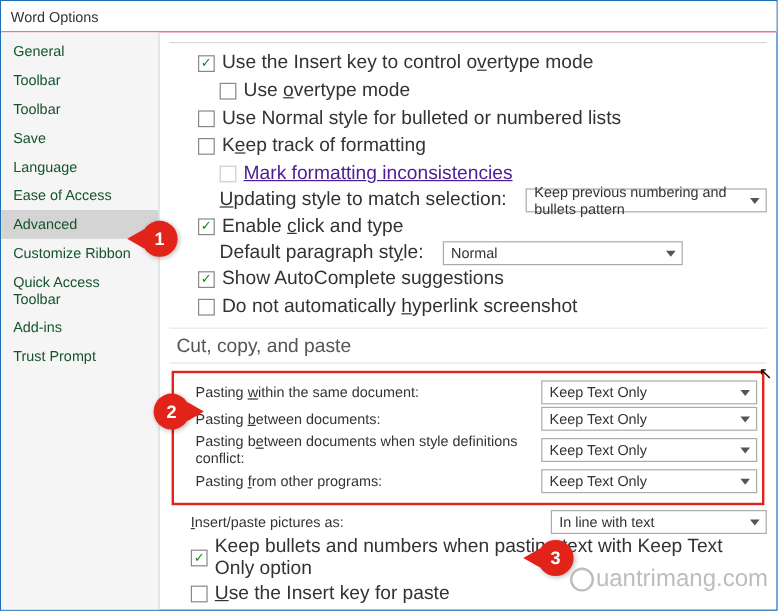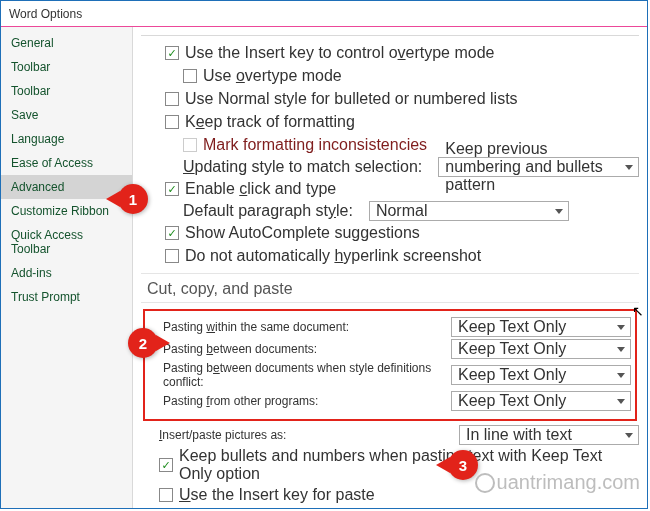--- a/index.html
+++ b/index.html
@@ -11,23 +11,23 @@
 .sidebar-item { padding: 5px 10px; font-size: 12px; color: #14532d; cursor: pointer; }
 .sidebar-item.selected { background: #d4d4d4; }
 .main { flex: 1; padding: 8px 8px 0 8px; overflow: hidden; position: relative; }
 .main-inner { border-top: 1px solid #d9d9d9; padding-top: 6px; height: 100%; }
 .row { display: flex; align-items: center; min-height: 22px; margin-bottom: 1px; padding-left: 24px; }
 .row.indent1 { padding-left: 42px; }
 .cb { width: 14px; height: 14px; border: 1px solid #888; margin-right: 6px; display: inline-flex; align-items: center; justify-content: center; background: #fff; flex-shrink: 0; }
 .cb.checked::after { content: "✓"; font-size: 11px; color: #198a19; line-height: 1; }
 .cb.disabled { border-color: #ccc; }
 .label { font-size: 16px; color: #333; }
-.label.disabled { color: #7f1d1d; }
+.label.disabled { color: #4c1d95; text-decoration: underline; }
 .label u { text-decoration: underline; }
-.select { border: 1px solid #ababab; background: #fff; height: 20px; font-size: 16px; padding: 0 18px 0 6px; display: inline-flex; align-items: center; position: relative; min-width: 120px; }
+.select { border: 1px solid #ababab; background: #fff; height: 20px; font-size: 12px; padding: 0 18px 0 6px; display: inline-flex; align-items: center; position: relative; min-width: 120px; }
 .select::after { content: ""; position: absolute; right: 5px; top: 7px; border-left: 4px solid transparent; border-right: 4px solid transparent; border-top: 5px solid #555; }
 .select.wide { flex: 1; }
 .row-select { display: flex; align-items: center; margin-bottom: 1px; padding-left: 42px; gap: 16px; }
 .row-select .label { flex-shrink: 0; min-width: 180px; }
 .section-title { color: #555; font-size: 16px; padding: 6px 0 4px 6px; border-top: 1px solid #e5e5e5; border-bottom: 1px solid #e5e5e5; margin: 6px 0 6px 0; }
 .paste-block { border: 2px solid #e2231a; padding: 6px 4px 6px 4px; margin: 0 2px; }
 .paste-row { display: flex; align-items: center; margin-bottom: 2px; padding-left: 14px; }
 .paste-row .plabel { flex: 1; font-size: 12px; }
 .paste-row .select { width: 180px; min-width: 180px; }
 .callout { position: absolute; width: 30px; height: 30px; background: #e2231a; border-radius: 50%; color: #fff; display: flex; align-items: center; justify-content: center; font-size: 15px; font-weight: bold; box-shadow: 1px 1px 4px rgba(0,0,0,0.3); }

